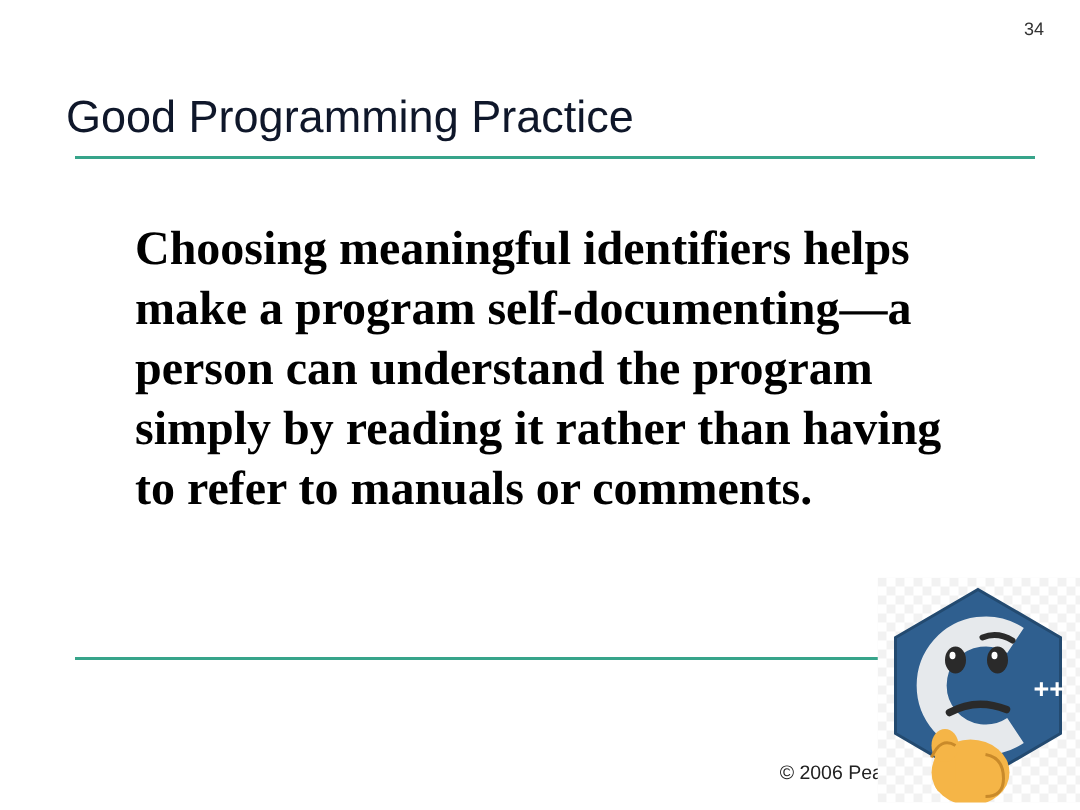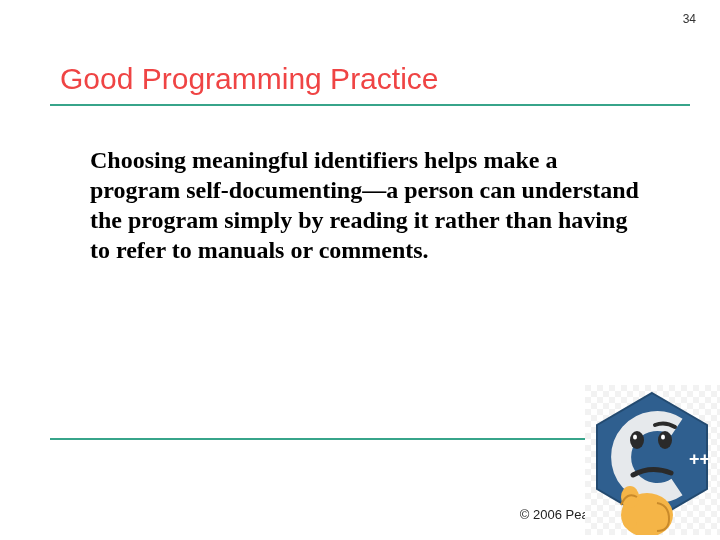--- a/index.html
+++ b/index.html
@@ -15,40 +15,40 @@
     position: absolute;
     top: 12px;
     right: 24px;
     font-family: Arial, Helvetica, sans-serif;
     font-size: 12px;
     color: #333;
   }
   .title {
     position: absolute;
     top: 62px;
-    left: 60px;
+    left: 44px;
     font-family: Arial, Helvetica, sans-serif;
     font-size: 30px;
     font-weight: 400;
-    color: #ef4444;
+    color: #0f172a;
   }
   .title-rule {
     position: absolute;
     top: 104px;
     left: 50px;
     right: 30px;
     height: 0;
     border-top: 2px solid #37a48a;
   }
   .body-text {
     position: absolute;
     top: 145px;
     left: 90px;
     right: 80px;
-    font-size: 24px;
+    font-size: 32px;
     line-height: 1.25;
     color: #000;
     font-weight: bold;
   }
   .footer-rule {
     position: absolute;
     left: 50px;
     right: 30px;
     top: 438px;
     height: 0;

